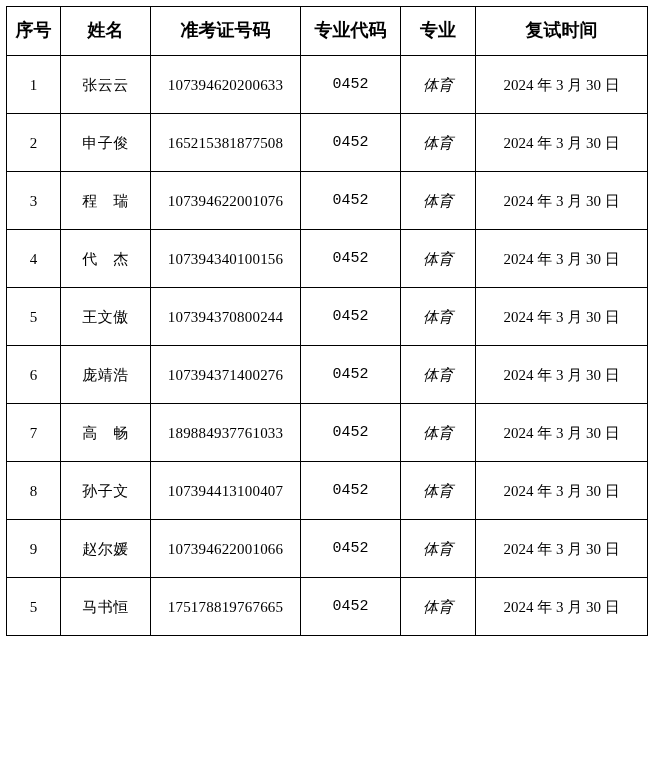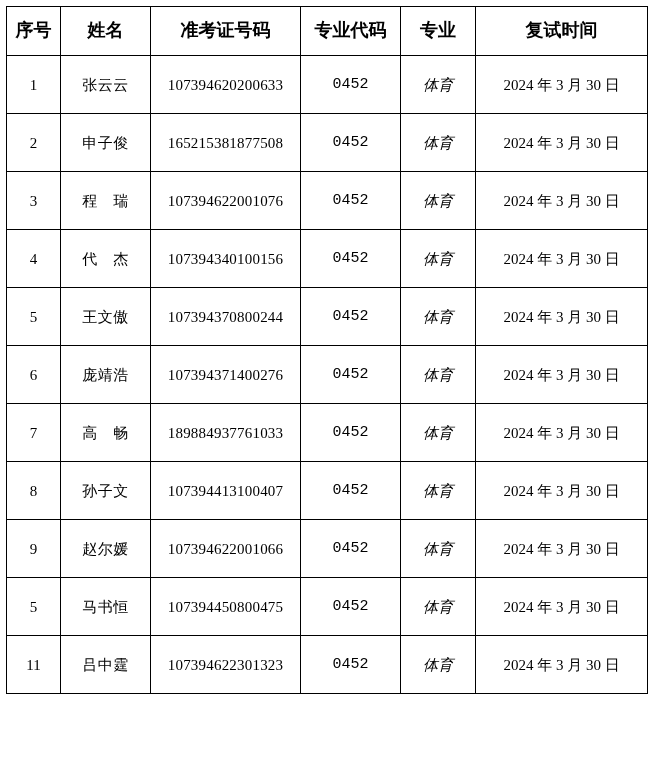--- a/index.html
+++ b/index.html
@@ -149,28 +149,20 @@
         <td class="idx">9</td>
         <td class="name">赵尔媛</td>
         <td class="ticket">107394622001066</td>
         <td class="mcode">0452</td>
         <td class="major">体育</td>
         <td class="time">2024 年 3 月 30 日</td>
       </tr>
       <tr>
         <td class="idx">5</td>
         <td class="name">马书恒</td>
-        <td class="ticket">107394450800475</td>
-        <td class="mcode">0452</td>
-        <td class="major">体育</td>
-        <td class="time">2024 年 3 月 30 日</td>
-      </tr>
-      <tr>
-        <td class="idx">11</td>
-        <td class="name">吕中霆</td>
-        <td class="ticket">107394622301323</td>
+        <td class="ticket">175178819767665</td>
         <td class="mcode">0452</td>
         <td class="major">体育</td>
         <td class="time">2024 年 3 月 30 日</td>
       </tr>
     </tbody>
   </table>
 </div>
 
 </body></html>

